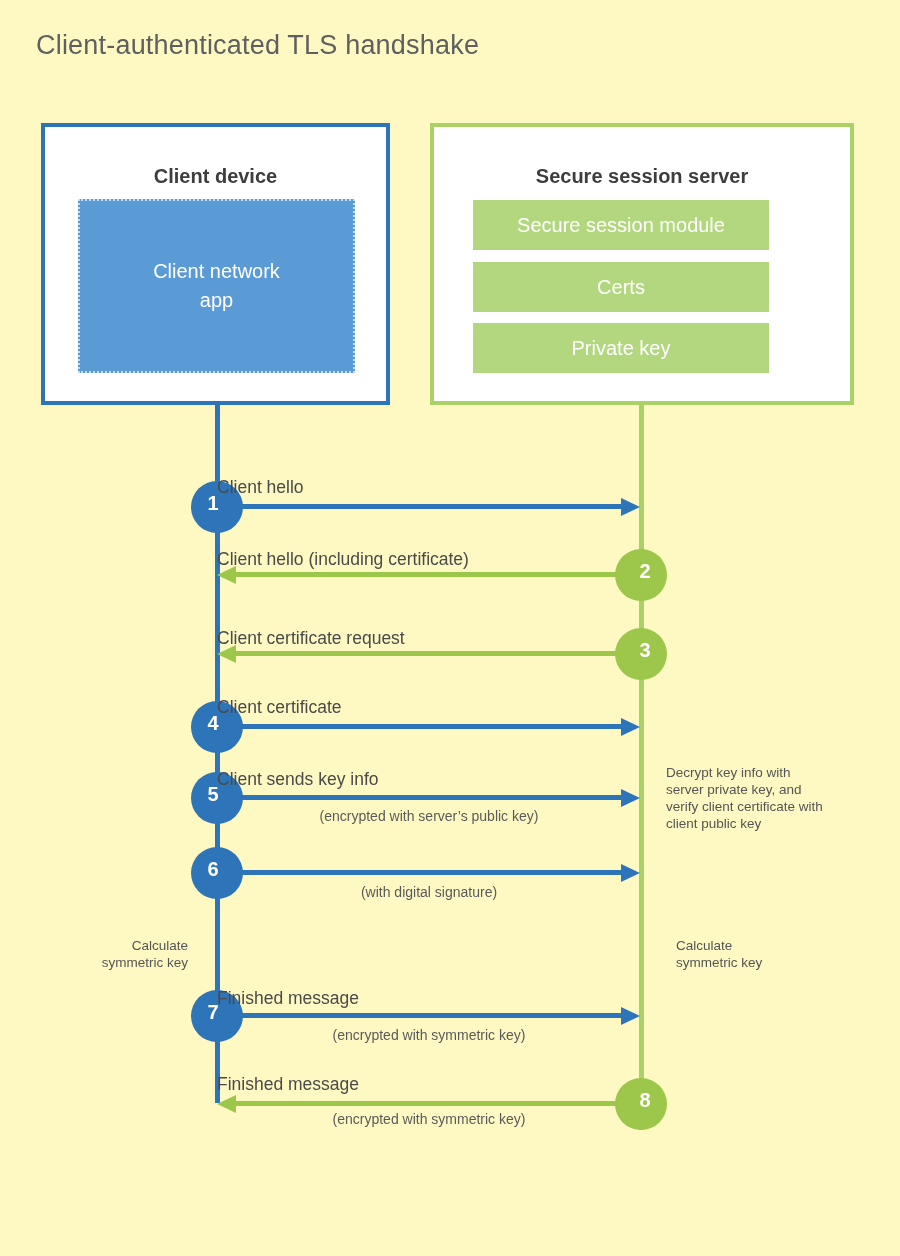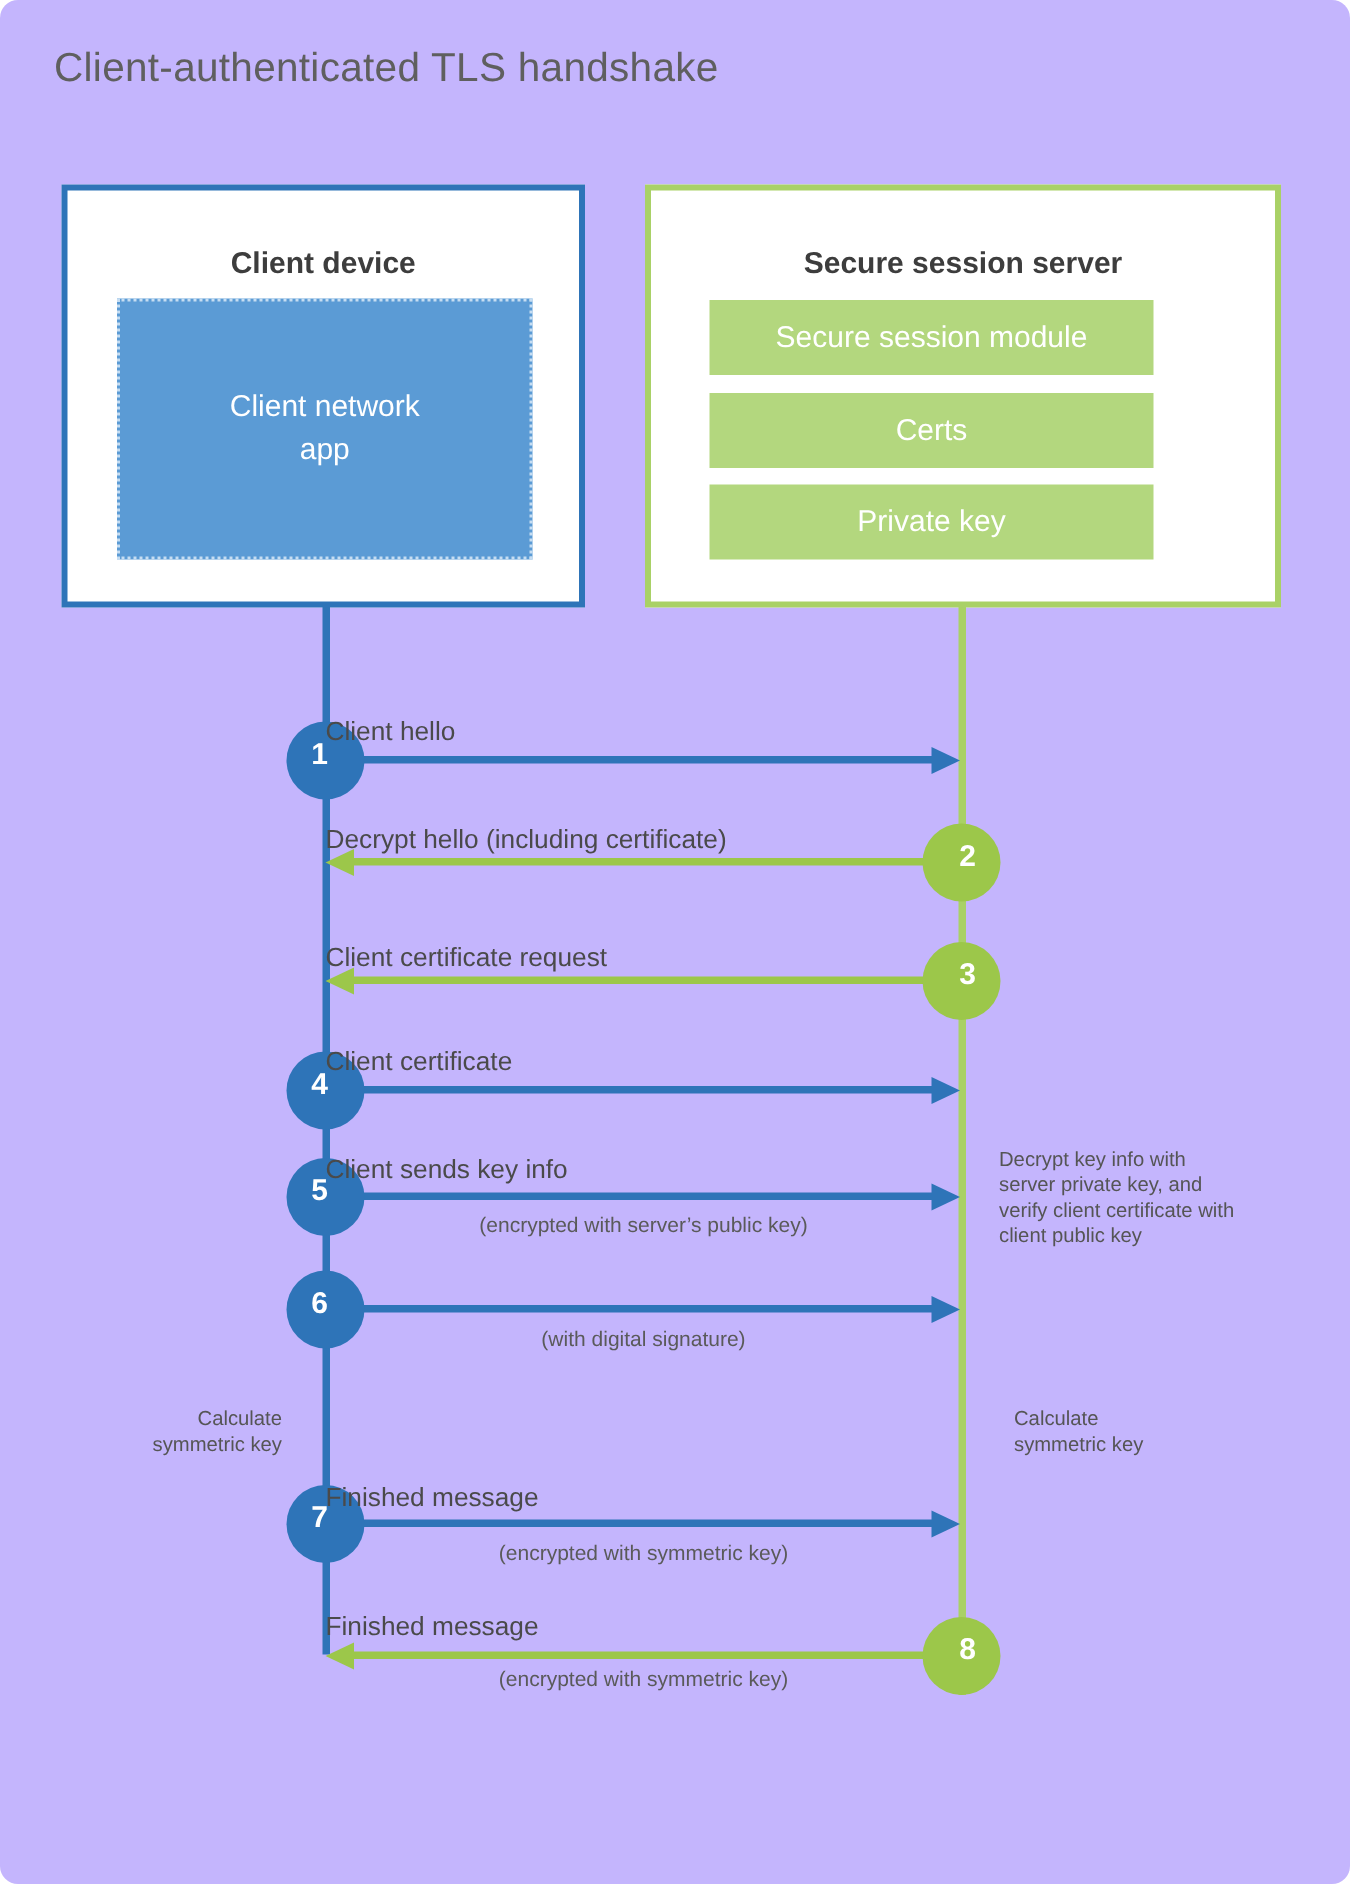--- a/index.html
+++ b/index.html
@@ -8,21 +8,21 @@
     --green:#9cc74a;
     --green-border:#a9d166;
     --green-fill:#b3d77e;
     --text-dark:#3d3d3d;
     --text-label:#4a4a4a;
     --text-gray:#5a5a5a;
     --title-gray:#5f5f5f;
   }
   *{margin:0;padding:0;box-sizing:border-box;}
   body{background:#ffffff;font-family:"Liberation Sans","DejaVu Sans",sans-serif;}
-  .canvas{position:relative;width:900px;height:1256px;background:#c4b5fd;overflow:hidden;border-radius:12px;}
+  .canvas{position:relative;width:900px;height:1256px;background:#fef9c3;overflow:hidden;}
 
   .title{position:absolute;left:36px;top:30px;font-size:27px;font-weight:400;color:var(--title-gray);letter-spacing:.2px;}
 
   
   .box{position:absolute;background:#fff;}
   .client-box{left:41px;top:123px;width:349px;height:282px;border:4px solid var(--blue);}
   .server-box{left:430px;top:123px;width:424px;height:282px;border:4px solid var(--green-border);}
   .box-header{position:absolute;top:149px;font-size:20px;font-weight:bold;color:var(--text-dark);text-align:center;margin-top:16px;}
   .client-header{left:41px;width:349px;}
   .server-header{left:430px;width:424px;}
@@ -115,21 +115,21 @@
   <div class="circle blue c1">
     <span class="num">1</span>
   </div>
   <div class="msg m1">Client hello</div>
 
   <div class="shaft green sh2"></div>
   <div class="head left h2"></div>
   <div class="circle green c2">
     <span class="num">2</span>
   </div>
-  <div class="msg m2">Decrypt hello (including certificate)</div>
+  <div class="msg m2">Client hello (including certificate)</div>
 
   <div class="shaft green sh3"></div>
   <div class="head left h3"></div>
   <div class="circle green c3">
     <span class="num">3</span>
   </div>
   <div class="msg m3">Client certificate request</div>
 
   <div class="shaft blue sh4"></div>
   <div class="head right h4"></div>

